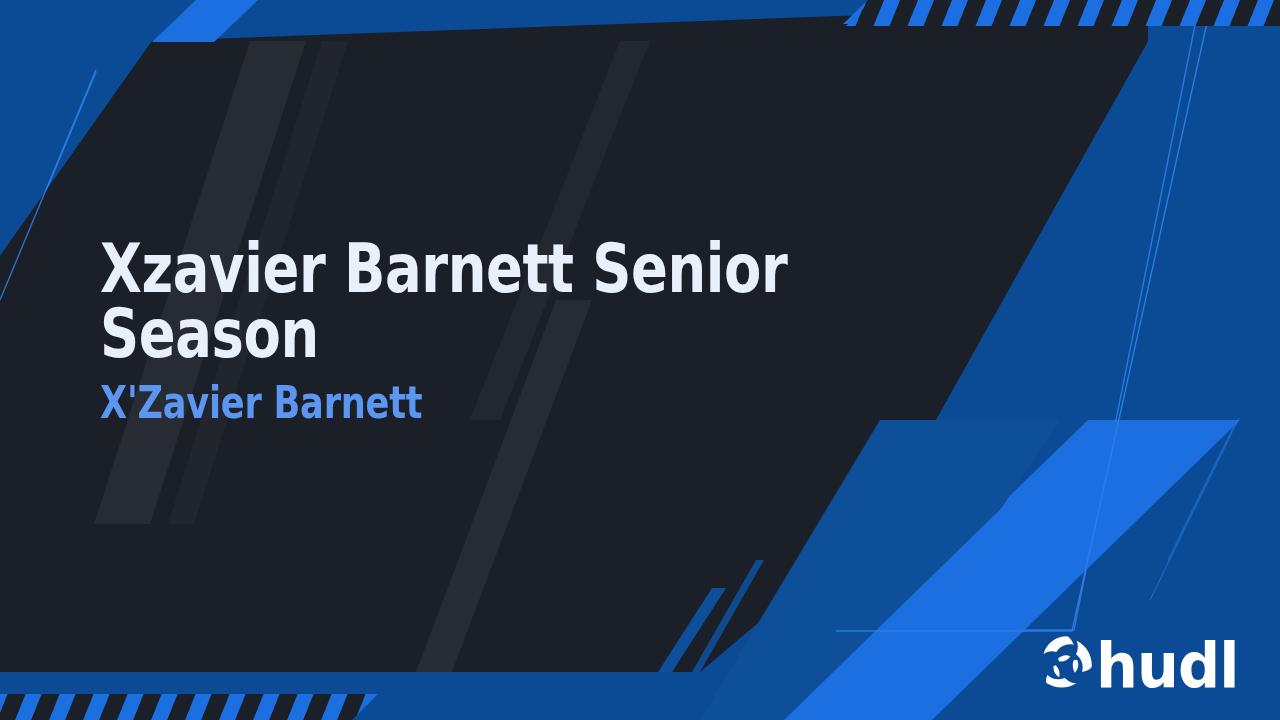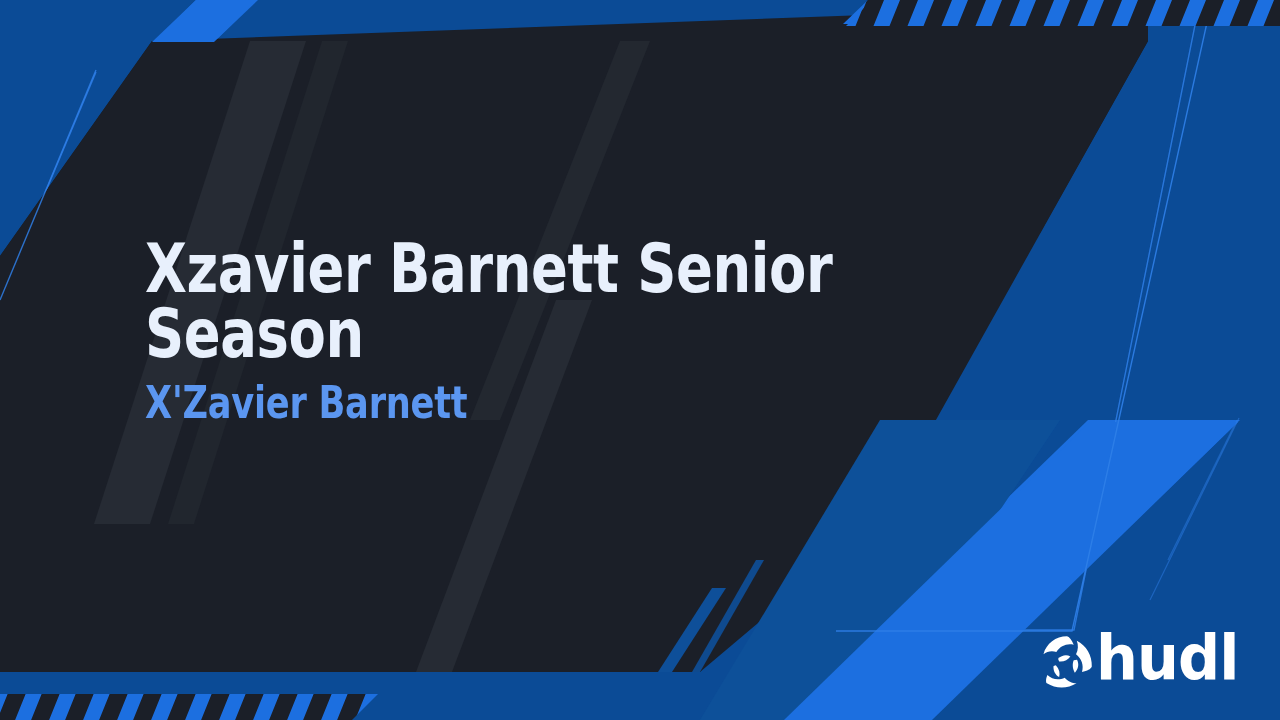--- a/index.html
+++ b/index.html
@@ -24,21 +24,20 @@
   
   svg.layer { display:block; }
 
   
   #text-block {
     position:absolute;
     left:100px;
     top:236px;
     width:800px;
     z-index:40;
-    margin-left:45px;
   }
 
   #title {
     font-family:"DejaVu Sans", sans-serif;
     font-weight:700;
     font-size:68px;
     line-height:0.96;
     letter-spacing:-0.5px;
     color:#e8f0fc;
     transform:scaleX(0.80);
@@ -60,21 +59,21 @@
     margin-top:14px;
   }
 
   
   #hudl-logo {
     position:absolute;
     right:34px;
     bottom:30px;
     z-index:50;
     display:flex;
-    align-items:flex-start;
+    align-items:flex-end;
     gap:0;
   }
   #hudl-mark { display:block; }
   #hudl-wordmark {
     font-family:"DejaVu Sans", sans-serif;
     font-weight:700;
     font-size:62px;
     line-height:0.78;
     color:#ffffff;
     letter-spacing:-1px;

